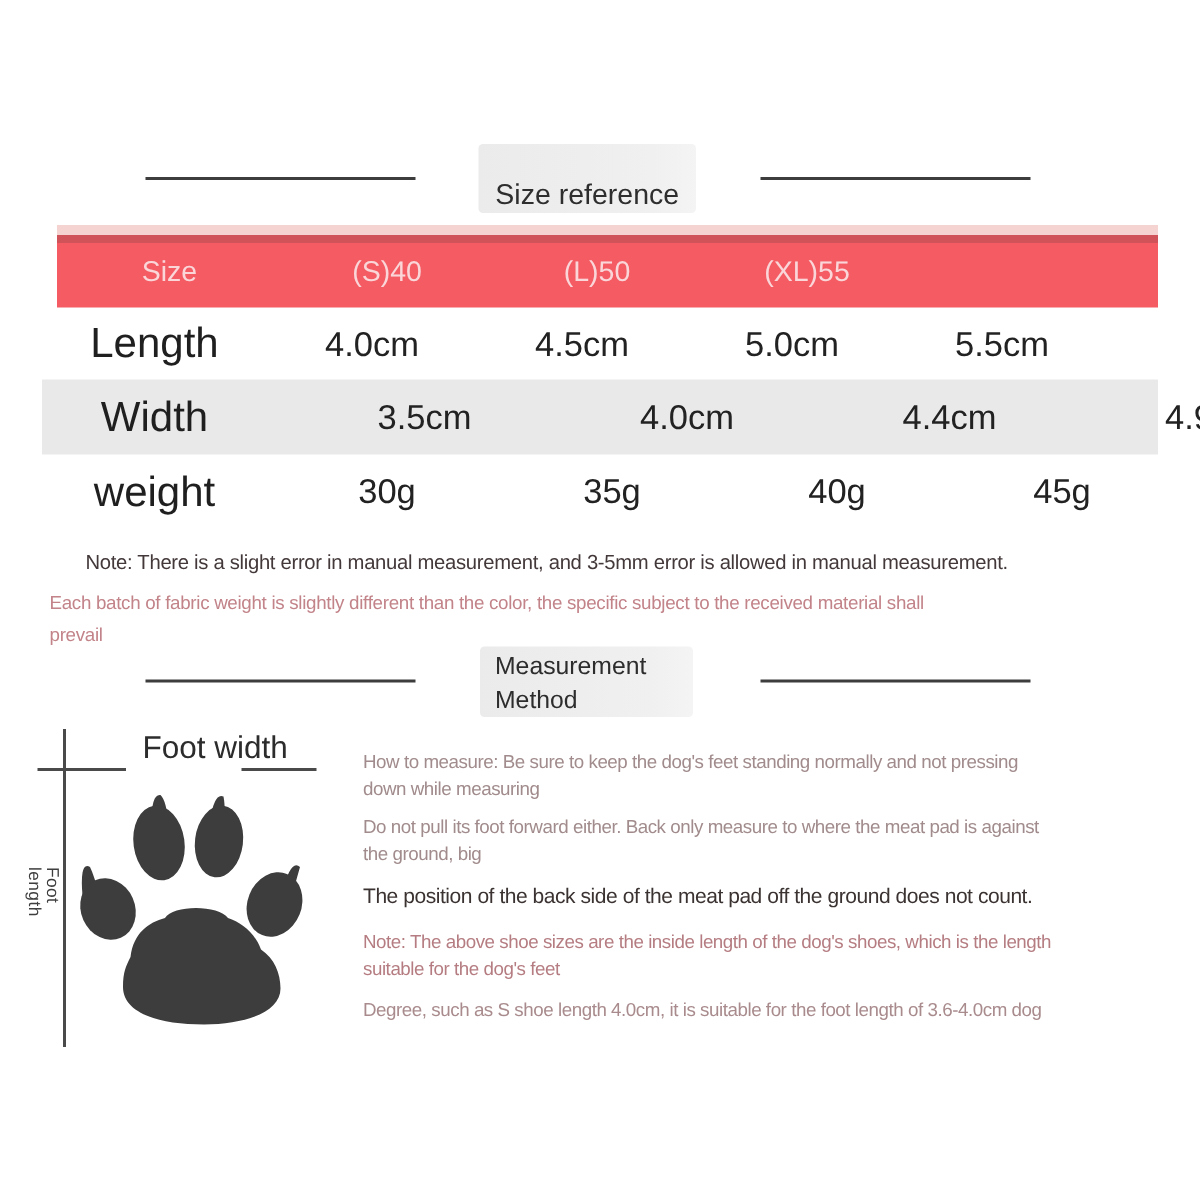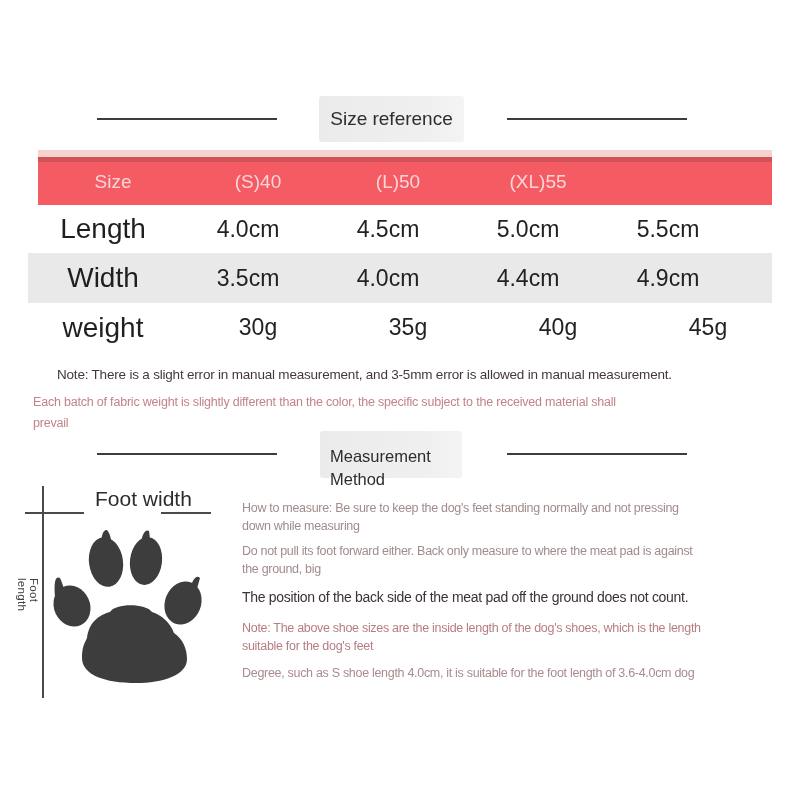--- a/index.html
+++ b/index.html
@@ -3,48 +3,48 @@
 <meta charset="utf-8">
 <style>
   html,body{margin:0;padding:0;background:#ffffff;}
   .page{position:relative;width:800px;height:800px;background:#ffffff;overflow:hidden;
         font-family:"Liberation Sans",sans-serif;color:#2f2b2a;}
   .rule{position:absolute;height:2px;background:#3d3d3d;}
 
   
   .banner-box{position:absolute;left:319px;top:96px;width:145px;height:46px;
       background:linear-gradient(90deg,#ebebeb,#f0f0f0 80%,rgba(235,235,235,.55));
-      border-radius:3px;display:flex;align-items:center;justify-content:center;}
+      border-radius:3px;display:flex;align-items:flex-end;justify-content:center;}
   .banner-box span{font-size:19px;color:#2e2e2e;}
 
   
   .size-table{position:absolute;left:28px;top:150px;width:744px;}
   .trow{display:grid;grid-template-columns:150px 140px 140px 140px 140px;
         align-items:center;justify-items:center;}
   .thead{height:55px;
       background:linear-gradient(180deg,#f5d3d1 0 7px,#d0535a 7px 12px,#f45b63 12px 100%);
       color:#fad6d9;font-size:19px;margin-left:10px;}
   .thead .cell{padding-top:8px;}
   .r-body{font-size:23px;color:#222222;}
   .r-body .rlabel{font-size:28px;color:#1f1f1f;}
   .row-length{height:48px;text-align:center;}
-  .row-width{height:50px;background:#e9e9e9;}
+  .row-width{height:50px;background:#e9e9e9;gap:35px;}
   .row-weight{height:49px;gap:10px;}
 
   
   .note-dark{position:absolute;left:57px;top:367px;font-size:13.5px;letter-spacing:-0.2px;
       color:#44393a;white-space:nowrap;}
   .note-rose{position:absolute;left:33px;top:392px;font-size:12.5px;letter-spacing:-0.2px;
       line-height:21px;color:#c28389;}
   .note-rose div{white-space:nowrap;}
 
   
   .method-box{position:absolute;left:320px;top:431px;width:142px;height:47px;
       background:linear-gradient(90deg,#ebebeb,#f0f0f0 80%,rgba(235,235,235,.55));
-      border-radius:3px;padding:14px 0 0 10px;box-sizing:border-box;
+      border-radius:3px;padding:2px 0 0 10px;box-sizing:border-box;
       font-size:16.5px;line-height:23px;color:#2d2d2d;}
 
   
   .foot-width{position:absolute;left:95px;top:487px;font-size:21px;color:#2c2c2c;}
   .vline{position:absolute;left:42px;top:486px;width:2px;height:212px;background:#4a4a4a;}
   .hseg{position:absolute;top:512px;height:2px;background:#4a4a4a;}
   .hseg.l{left:25px;width:59px;}
   .hseg.r{left:161px;width:50px;}
   .foot-length{position:absolute;left:16px;top:578px;height:52px;
       writing-mode:vertical-rl;font-size:11.5px;line-height:12px;letter-spacing:0.3px;

